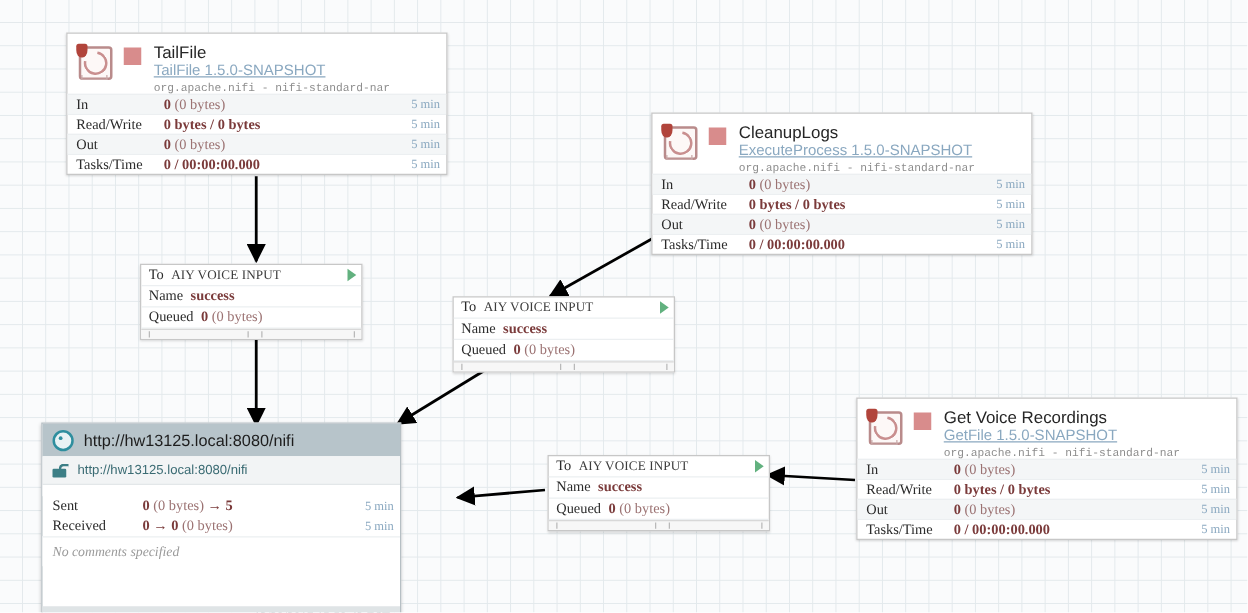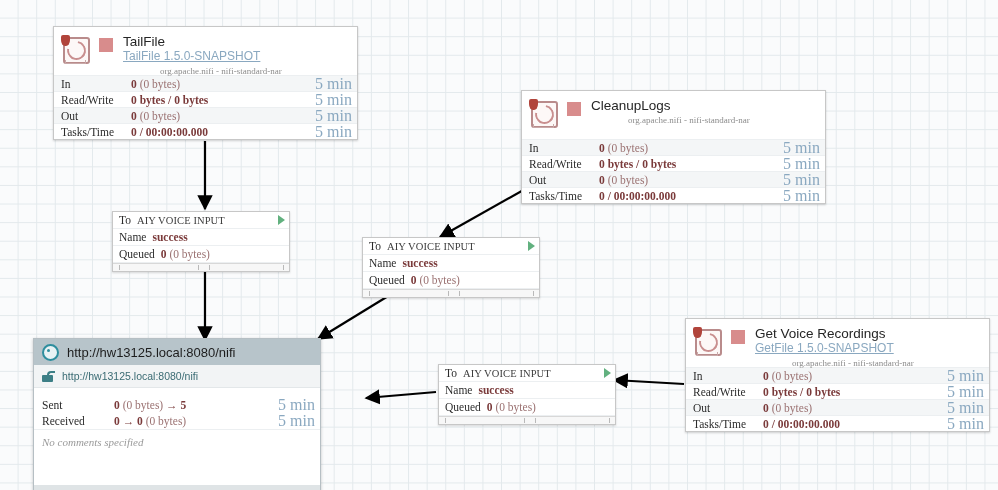--- a/index.html
+++ b/index.html
@@ -102,44 +102,43 @@
   }
   .proc-type {
     font-family: "Liberation Sans", sans-serif;
     font-size: 12px;
     color: #8aa8c0;
     margin-top: 1px;
     white-space: nowrap;
     text-decoration: underline;
   }
   .proc-bundle {
-    font-family: Liberation Serif, serif;
+    font-family: Liberation Mono, monospace;
     font-size: 9px;
     color: #8d8d8d;
     margin-top: 2px;
     white-space: nowrap;
-    margin-left: 37px;
   }
   .stat-row {
     display: flex;
     align-items: center;
     height: 16px;
     font-size: 11.5px;
     border-top: 1px solid #eceff1;
     padding: 0 5px 0 7px;
     box-sizing: border-box;
   }
   .stat-row.alt { background: #f4f6f7; }
   .stat-label { width: 70px; flex: 0 0 70px; color: #2b2b2b; }
   .stat-value { flex: 1 1 auto; color: #7a3a3a; font-weight: bold; }
   .stat-value .dim { color: #9b7272; font-weight: normal; }
   .stat-time {
     flex: 0 0 auto;
     color: #8aa8c0;
-    font-size: 16px;
+    font-size: 10px;
     text-align: right;
   }
 
   
   .connection {
     position: absolute;
     width: 178px;
     background: #ffffff;
     border: 1px solid #c7c7c7;
     box-shadow: 0 1px 2px rgba(0,0,0,0.15);
@@ -355,20 +354,21 @@
     <div class="proc-head">
       <div class="proc-icon">
         <div class="frame"></div>
           <div class="loop"></div>
         <div class="shield"></div>
           <div class="feet"></div>
       </div>
       <div class="proc-status"></div>
       <div class="proc-titles">
         <div class="proc-name">CleanupLogs</div>
+        <div class="proc-type">ExecuteProcess 1.5.0-SNAPSHOT</div>
         <div class="proc-bundle">org.apache.nifi - nifi-standard-nar</div>
       </div>
     </div>
     <div class="stat-row alt">
       <span class="stat-label">In</span>
       <span class="stat-value"><span>0</span> <span class="dim">(0 bytes)</span></span>
       <span class="stat-time">5 min</span>
     </div>
     <div class="stat-row">
       <span class="stat-label">Read/Write</span>

